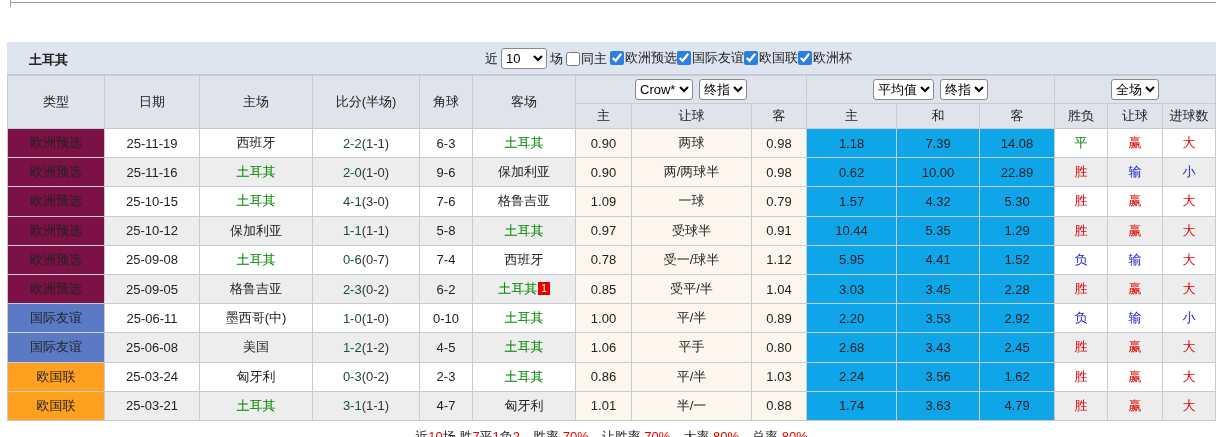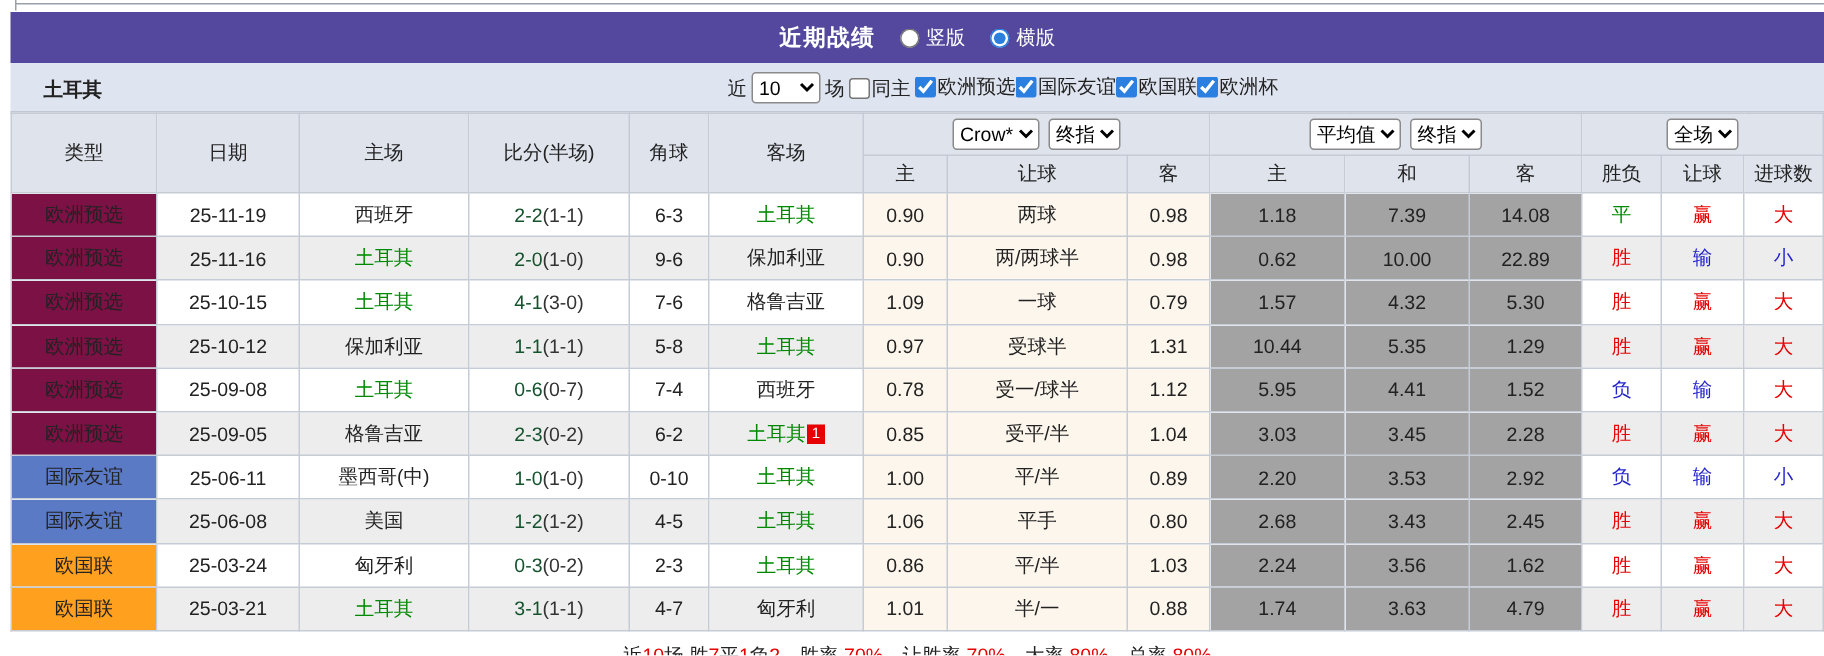--- a/index.html
+++ b/index.html
@@ -30,48 +30,37 @@
                                  text-align: center; vertical-align: middle; color: #222; overflow: hidden; white-space: nowrap; }
   thead th { background: #DEE3EC; }
   thead tr.selects-row th { height: 28px; }
   thead tr.labels-row th { height: 25px; }
   thead select { font-size: 13px; height: 21px; border: 1px solid #8a8a8a; border-radius: 3px; background: #fff; margin: 0 3px; }
 
   tbody tr { height: 29.2px; background: #fff; }
   tbody tr.alt { background: #EDEDED; }
   td.type-cell { color: #fff; }
   td.cream { background: #FCF6EC; }
-  td.blue { background: #a3a3a3; }
+  td.blue { background: #0ea5e9; }
   .team-hl { color: #008800; }
   .score-full { color: #14532d; }
   .score-half { color: #333; }
   .red-card { display: inline-block; background: #E60000; color: #fff; font-size: 10px; line-height: 13px;
               padding: 0 3px; margin-left: 1px; vertical-align: 1px; }
 
   .footer { position: absolute; left: 7px; right: 0; top: 428px; text-align: center; font-size: 13px; color: #222; }
   .footer .red { color: #E60000; }
 </style>
 </head>
 <body>
 
 <div class="page">
   <div class="top-line"></div>
   <div class="top-tick"></div>
 
-  <div class="titlebar">
-    <span class="title">近期战绩</span>
-    <label>
-      <input type="radio" name="layout" id="radio-vertical" style="">
-      <span>竖版</span>
-    </label>
-    <label>
-      <input type="radio" name="layout" id="radio-horizontal" checked="" style="">
-      <span>横版</span>
-    </label>
-  </div>
 
   <div class="filterbar">
     <span class="team-name">土耳其</span>
     <div class="filter-controls">
       <span>近</span>
       <select>
         <option>10</option>
       </select>
       <span>场</span>
       <label>
@@ -196,21 +185,21 @@
         </tr>
         <tr class="alt">
           <td class="type-cell" style="background: rgb(123, 17, 69);"><span>欧洲预选</span></td>
           <td><span>25-10-12</span></td>
           <td><span>保加利亚</span></td>
           <td><span class="score-full">1-1</span><span class="score-half">(1-1)</span></td>
           <td><span>5-8</span></td>
           <td><span class="team-hl">土耳其</span></td>
           <td class="cream"><span>0.97</span></td>
           <td class="cream"><span>受球半</span></td>
-          <td class="cream"><span>1.31</span></td>
+          <td class="cream"><span>0.91</span></td>
           <td class="blue"><span>10.44</span></td>
           <td class="blue"><span>5.35</span></td>
           <td class="blue"><span>1.29</span></td>
           <td style="color: rgb(230, 0, 0);"><span>胜</span></td>
           <td style="color: rgb(230, 0, 0);"><span>赢</span></td>
           <td style="color: rgb(230, 0, 0);"><span>大</span></td>
         </tr>
         <tr>
           <td class="type-cell" style="background: rgb(123, 17, 69);"><span>欧洲预选</span></td>
           <td><span>25-09-08</span></td>

